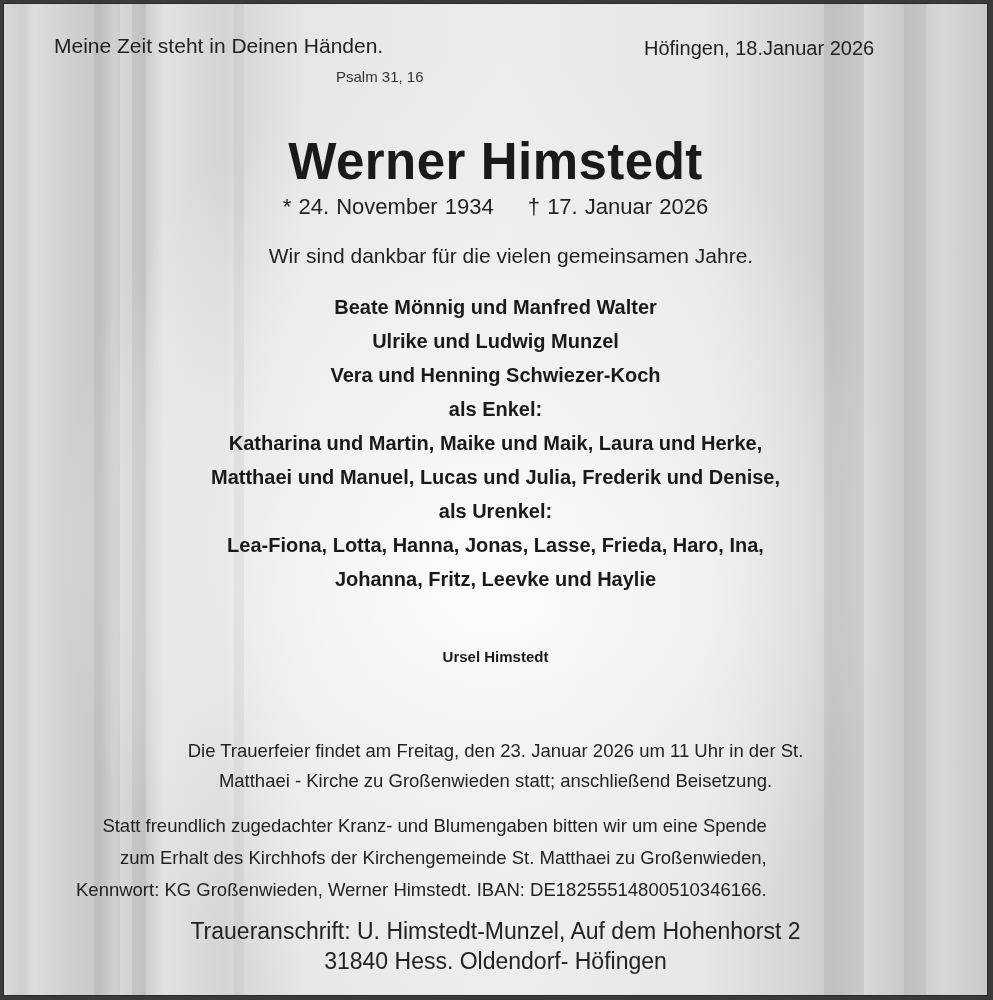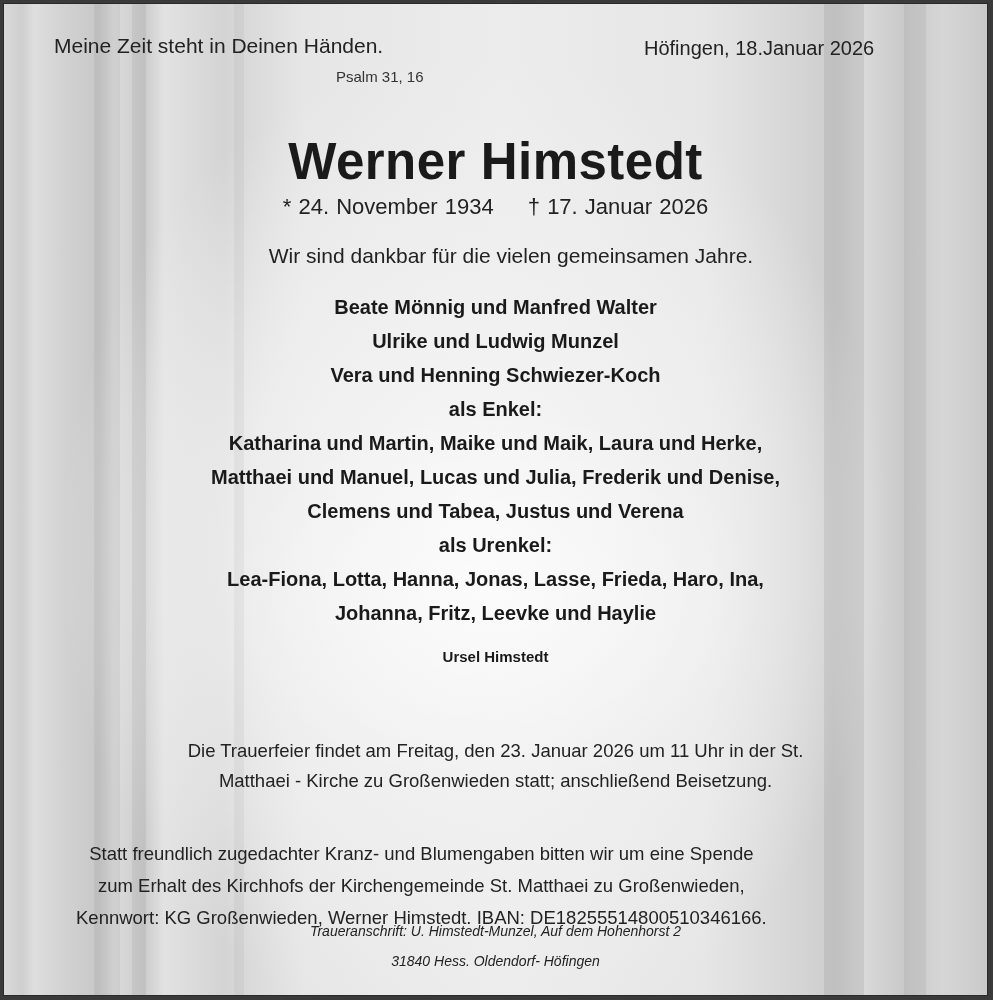--- a/index.html
+++ b/index.html
@@ -43,22 +43,22 @@
     .name { top: 128px; font-size: 51px; font-weight: bold; letter-spacing: 0.5px; color: #1a1a1a; }
     .dates { top: 190px; font-size: 22px; color: #222; word-spacing: 1px; }
     .dates .gap { display: inline-block; width: 34px; }
     .thanks { top: 240px; font-size: 21px; color: #222; padding-left: 31px; }
 
     .family { top: 286px; font-size: 20px; font-weight: bold; line-height: 34px; color: #1a1a1a; }
     .family div { margin: 0; }
     .family2 { top: 636px; font-size: 15px; font-weight: bold; line-height: 34px; color: #1a1a1a; }
 
     .ceremony { top: 732px; font-size: 18.5px; line-height: 30px; color: #222; }
-    .donation { left: 72px; top: 806px; font-size: 18.5px; line-height: 32px; color: #222; text-align: center; margin-top: 28px; }
-    .address { top: 912px; font-size: 14px; line-height: 30px; color: #222; font-style: italic; }
+    .donation { left: 72px; top: 806px; font-size: 18.5px; line-height: 32px; color: #222; text-align: right; }
+    .address { top: 912px; font-size: 23px; line-height: 30px; color: #222; }
   </style>
 </head>
 <body>
 
 <div class="notice">
   <div class="trunk t1"></div>
   <div class="trunk t2"></div>
   <div class="trunk t3"></div>
   <div class="trunk t4"></div>
   <div class="trunk t5"></div>
@@ -78,21 +78,20 @@
 
     <div class="abs center thanks">Wir sind dankbar für die vielen gemeinsamen Jahre.</div>
 
     <div class="abs center family">
       <div>Beate Mönnig und Manfred Walter</div>
       <div>Ulrike und Ludwig Munzel</div>
       <div>Vera und Henning Schwiezer-Koch</div>
       <div>als Enkel:</div>
       <div>Katharina und Martin, Maike und Maik, Laura und Herke,</div>
       <div>Matthaei und Manuel, Lucas und Julia, Frederik und Denise,</div>
-      <div>Clemens und Tabea, Justus und Verena</div>
       <div>als Urenkel:</div>
       <div>Lea-Fiona, Lotta, Hanna, Jonas, Lasse, Frieda, Haro, Ina,</div>
       <div>Johanna, Fritz, Leevke und Haylie</div>
     </div>
 
     <div class="abs center family2">
       <div>Ursel Himstedt</div>
     </div>
 
     <div class="abs center ceremony">

